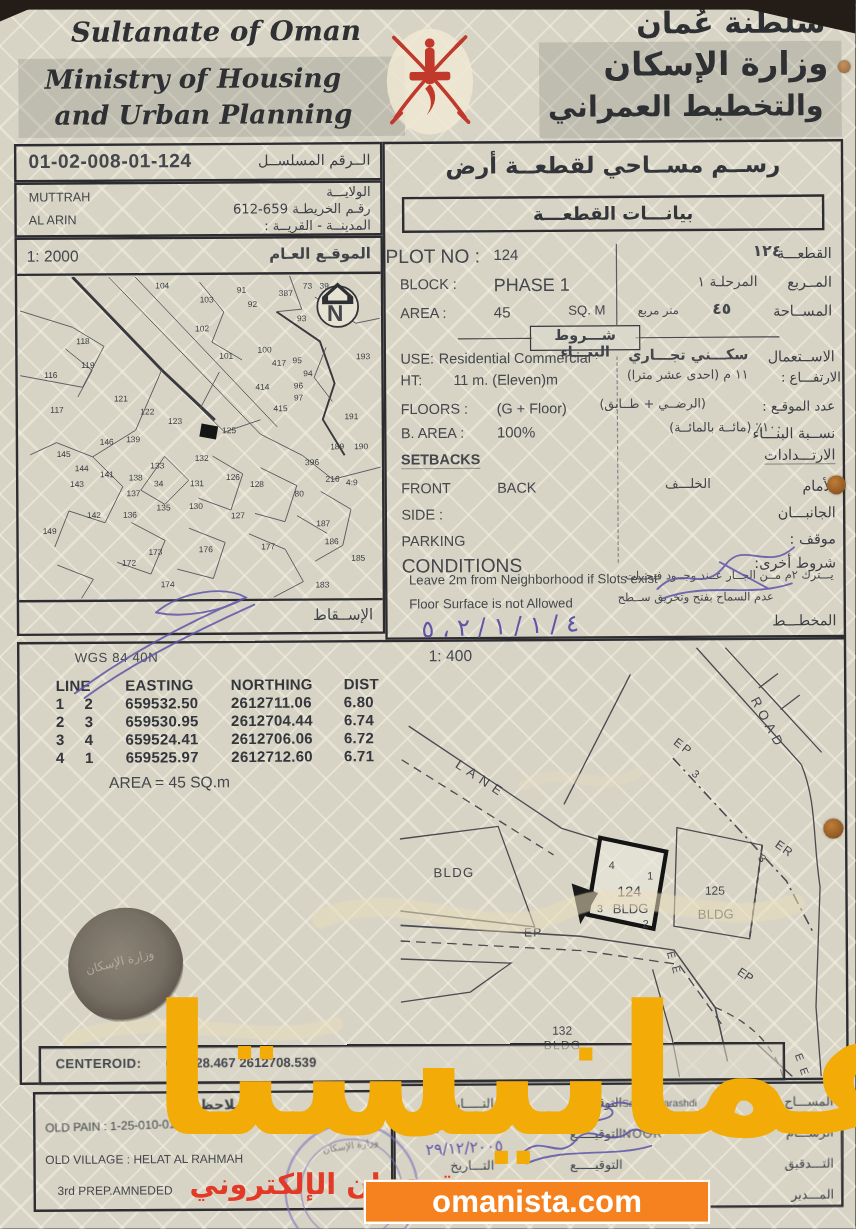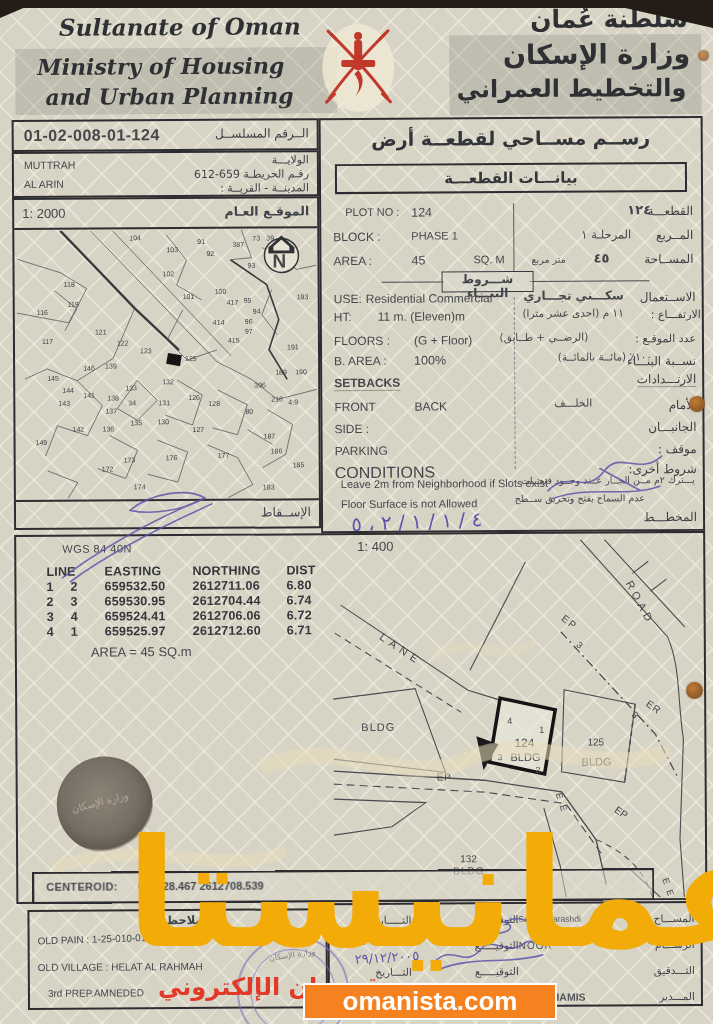--- a/index.html
+++ b/index.html
@@ -23,21 +23,21 @@
 .vdash{position:absolute;width:0;border-left:1px dashed #85858c}
 .hline{position:absolute;height:1px;background:#4a4a4e}
 .num{font-size:7px;fill:#3a3c42;font-family:"Liberation Sans",sans-serif}
 svg text{font-family:"Liberation Sans",sans-serif;fill:#45474c}
 .scrib{stroke:#5f55a8;fill:none;stroke-linecap:round;opacity:.85}
 .ink{color:#5f55a8;position:absolute}
 .wm-big{position:absolute;left:126px;top:810px;font-size:150px;line-height:1.12;font-weight:700;
   color:#f2ab07;font-family:"DejaVu Sans",sans-serif;direction:rtl;white-space:nowrap;z-index:40;letter-spacing:-3px}
 .wm-red{position:absolute;left:158px;top:973px;font-size:24px;font-weight:700;color:#e23a26;
   font-family:"DejaVu Sans",sans-serif;direction:rtl;white-space:nowrap;z-index:41;letter-spacing:1px}
-.banner{position:absolute;left:303px;top:983px;width:254px;height:37px;background:#f5821f;border:2px solid #fff;
+.banner{position:absolute;left:303px;top:983px;width:289px;height:37px;background:#f5821f;border:2px solid #fff;
   display:flex;align-items:center;justify-content:center;color:#fff;font-weight:700;font-size:26px;z-index:42}
 .hole{position:absolute;border-radius:50%;background:radial-gradient(circle at 40% 35%,#c07c36,#8a5524 75%);z-index:45;box-shadow:0 0 2px rgba(0,0,0,.4)}
 .crow{display:flex;font-size:12.5px;font-weight:600;letter-spacing:.2px;color:#34363b;height:15px}
 .cc0{width:24px}.cc1{width:34px}.cc2{width:88px}.cc3{width:94px}.cc4{width:40px}
 .sigrow{display:flex;direction:rtl;align-items:center;height:26px;font-size:10.5px}
 .sg-role{width:64px;text-align:right;padding-right:6px}
 .sg-name{width:118px;direction:ltr;text-align:left;color:#53555a}
 .sg-sig{width:70px;text-align:right}
 .sg-sp{flex:1}
 .sg-date{width:82px;text-align:right}
@@ -199,27 +199,27 @@
   </div>
 
   <div class="bx" style="left:321px;top:118px;width:384px;height:415px">
     <div class="abs ar" style="left:0;top:8px;width:100%;text-align:center;font-size:19px;font-weight:700;color:#33353a">رســم مســاحي لقطعــة أرض</div>
     <div class="abs" style="left:14px;top:44px;width:352px;height:30px;border:2px solid #2d2d31">
       <div class="abs ar" style="width:100%;top:4px;text-align:center;font-size:15px;font-weight:700;color:#33353a">بيانـــات القطعـــة</div>
     </div>
 
     <div class="vline" style="left:192px;top:84px;height:68px"></div>
 
-    <span class="abs doc" style="left:24px;top:86px;font-size:11px">PLOT NO :</span>
+    <span class="abs doc" style="left:0;top:86px;font-size:16px">PLOT NO :</span>
     <span class="abs doc" style="left:90px;top:86px;font-size:12.5px">124</span>
     <span class="abs ar doc" style="left:240px;top:84px;width:90px;text-align:right;font-size:13px;font-weight:600">١٢٤</span>
     <span class="abs ar lbl" style="right:8px;top:86px">القطعـــة</span>
 
     <span class="abs doc" style="left:12px;top:110px;font-size:12px">BLOCK :</span>
-    <span class="abs doc" style="left:90px;top:110px;font-size:11px">PHASE 1</span>
+    <span class="abs doc" style="left:90px;top:110px;font-size:15px">PHASE 1</span>
     <span class="abs ar doc" style="left:230px;top:109px;width:110px;text-align:center;font-size:11.5px">المرحلـة ١</span>
     <span class="abs ar lbl" style="right:8px;top:110px">المــربع</span>
 
     <span class="abs doc" style="left:12px;top:134px;font-size:12px">AREA :</span>
     <span class="abs doc" style="left:90px;top:134px;font-size:12.5px">45</span>
     <span class="abs doc" style="left:152px;top:134px;font-size:11px">SQ. M</span>
     <span class="abs ar doc" style="left:272px;top:132px;font-size:13px;font-weight:600">٤٥</span>
     <span class="abs ar doc" style="left:210px;top:135px;font-size:9.5px">متر مربع</span>
     <span class="abs ar lbl" style="right:8px;top:134px">المســاحة</span>
 

